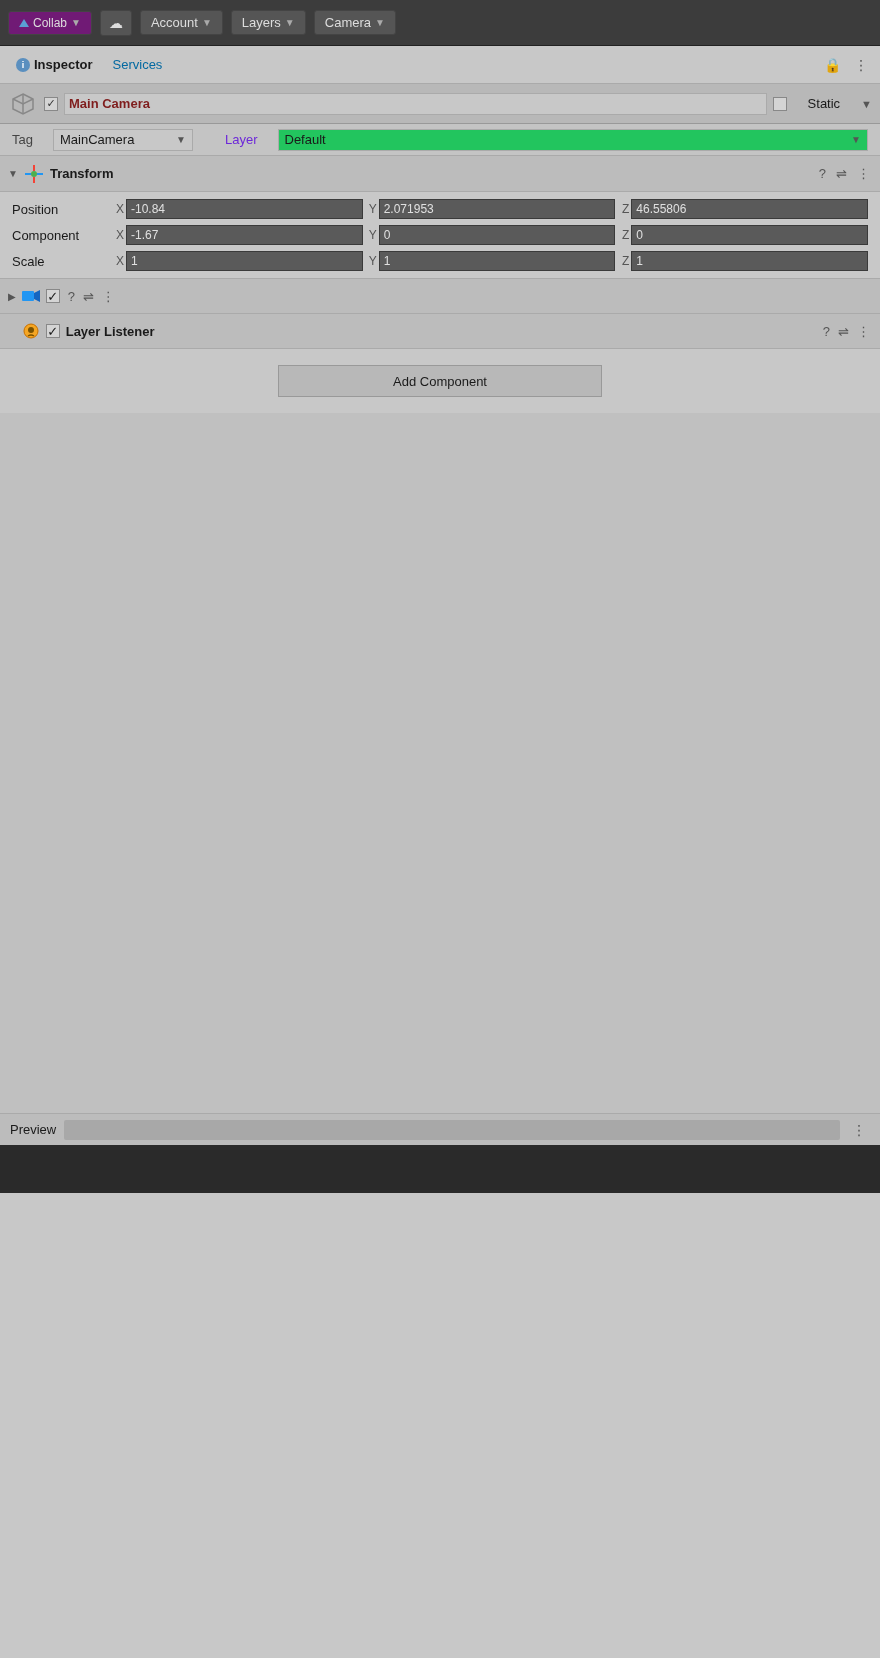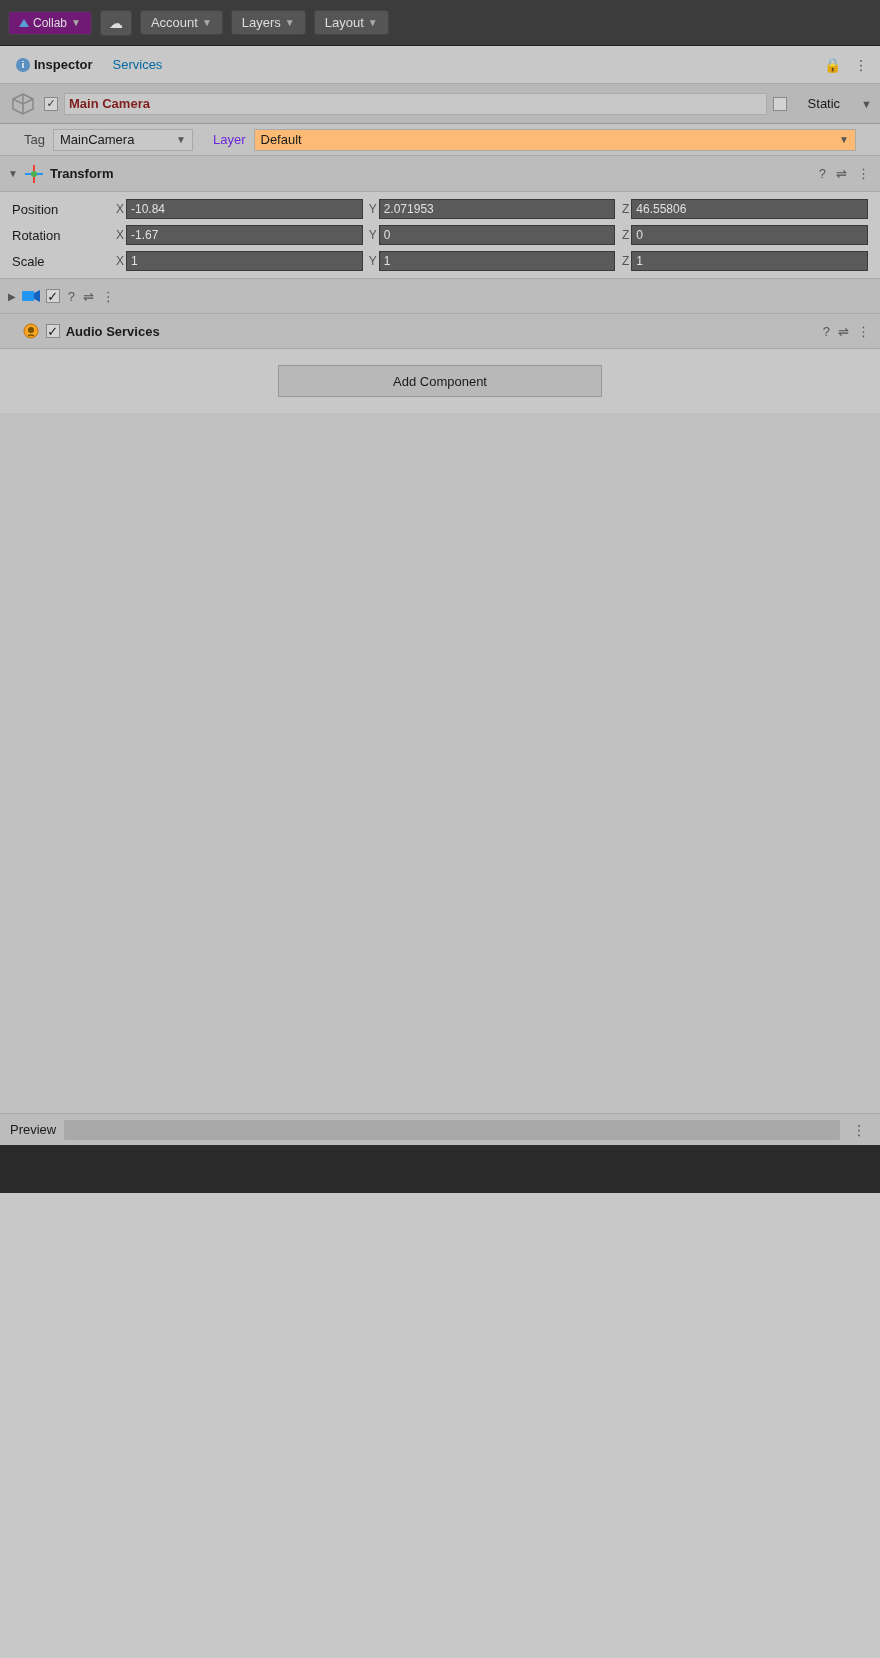--- a/index.html
+++ b/index.html
@@ -164,43 +164,43 @@
       color: #555;
       font-size: 11px;
     }
 
     
     .tag-layer-row {
       height: 32px;
       background: #c4c4c4;
       display: flex;
       align-items: center;
-      padding: 0 24px;
+      padding: 0 12px;
       border-bottom: 1px solid #aaa;
-      gap: 8px;
+      gap: 20px;
     }
     .tag-label { color: #444; font-size: 13px; }
     .tag-dropdown {
       display: flex;
       align-items: center;
       gap: 4px;
       background: #c8c8c8;
       border: 1px solid #aaa;
       padding: 2px 6px;
       font-size: 13px;
       cursor: pointer;
       min-width: 140px;
       height: 22px;
     }
     .layer-label { color: #6d28d9; font-size: 13px; margin-left: 12px; }
     .layer-dropdown {
       display: flex;
       align-items: center;
       gap: 4px;
-      background: #fdba74;
+      background: #22c55e;
       border: 1px solid #aaa;
       padding: 2px 6px;
       font-size: 13px;
       cursor: pointer;
       min-width: 100px;
       height: 22px;
       flex: 1;
     }
 
     
@@ -410,21 +410,21 @@
   </button>
   <button class="dropdown-btn">
     <span>Account</span>
     <span class="dropdown-arrow">▼</span>
   </button>
   <button class="dropdown-btn">
     <span>Layers</span>
     <span class="dropdown-arrow">▼</span>
   </button>
   <button class="dropdown-btn">
-    <span>Layout</span>
+    <span>Camera</span>
     <span class="dropdown-arrow">▼</span>
   </button>
 </div>
 
 <div class="inspector-header">
   <div class="inspector-tab">
     <span class="info-icon">i</span>
     <span>Inspector</span>
   </div>
   <div class="services-tab">
@@ -500,21 +500,21 @@
         <input class="xyz-input" type="text" value="2.071953" style="">
       </div>
       <div class="xyz-field">
         <span class="xyz-label">Z</span>
         <input class="xyz-input" type="text" value="46.55806" style="">
       </div>
     </div>
   </div>
 
   <div class="transform-row">
-    <span class="field-label">Rotation</span>
+    <span class="field-label">Component</span>
     <div class="xyz-group">
       <div class="xyz-field">
         <span class="xyz-label">X</span>
         <input class="xyz-input" type="text" value="-1.67" style="">
       </div>
       <div class="xyz-field">
         <span class="xyz-label">Y</span>
         <input class="xyz-input" type="text" value="0" style="">
       </div>
       <div class="xyz-field">
@@ -569,21 +569,21 @@
     <div class="component-icon">
       <svg width="18" height="18" viewBox="0 0 18 18">
         <circle cx="9" cy="9" r="7" fill="#F5A623" stroke="#C87000" stroke-width="1"></circle>
         <circle cx="9" cy="8" r="3" fill="#7B5200"></circle>
         <path d="M6 14 Q9 12 12 14" stroke="#7B5200" stroke-width="1.5" fill="none"></path>
       </svg>
     </div>
     <div class="component-checkbox">
       <span>✓</span>
     </div>
-    <span class="component-title">Audio Services</span>
+    <span class="component-title">Layer Listener</span>
     <div class="component-icons">
       <span class="section-icon-btn">?</span>
       <span class="section-icon-btn">⇌</span>
       <span class="section-icon-btn">⋮</span>
     </div>
   </div>
 </div>
 
 <div class="add-component-area">
   <button class="add-component-btn">

